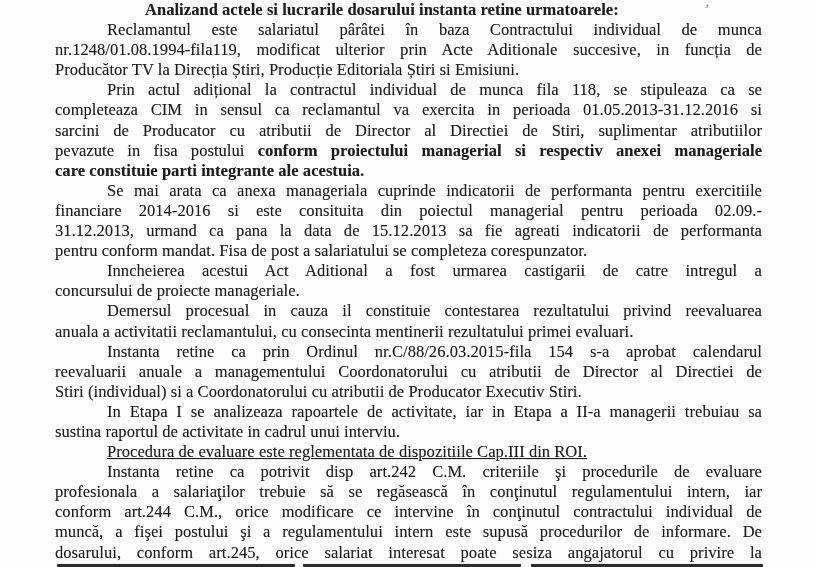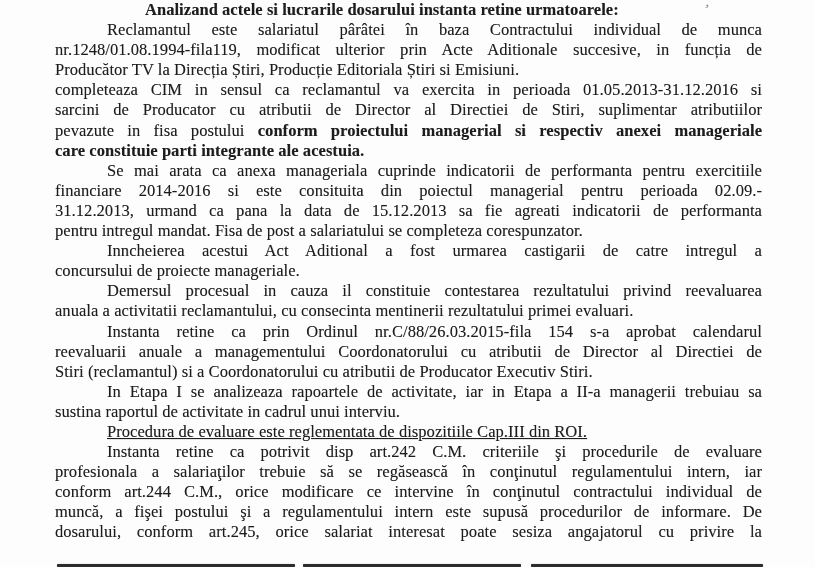--- a/index.html
+++ b/index.html
@@ -64,43 +64,44 @@
   <div class="textblock">
       <div class="paragraph">
         <div class="line" style="padding-left: 90px;"><span class="run bold">Analizand actele si lucrarile dosarului instanta retine urmatoarele:</span></div>
       </div>
       <div class="paragraph">
         <div class="line just" style="padding-left: 52px;"><span class="run">Reclamantul este salariatul pârâtei în baza Contractului individual de munca</span></div>
         <div class="line just"><span class="run">nr.1248/01.08.1994-fila119, modificat ulterior prin Acte Aditionale succesive, in funcția de</span></div>
         <div class="line"><span class="run">Producător TV la Direcția Știri, Producție Editoriala Știri si Emisiuni.</span></div>
       </div>
       <div class="paragraph">
+        <div class="line just" style="padding-left: 52px;"><span class="run">Prin actul adițional la contractul individual de munca fila 118, se stipuleaza ca se</span></div>
         <div class="line just"><span class="run">completeaza CIM in sensul ca reclamantul va exercita in perioada 01.05.2013-31.12.2016 si</span></div>
         <div class="line just"><span class="run">sarcini de Producator cu atributii de Director al Directiei de Stiri, suplimentar atributiilor</span></div>
         <div class="line just"><span class="run">pevazute in fisa postului </span><span class="run bold">conform proiectului managerial si respectiv anexei manageriale</span></div>
         <div class="line"><span class="run bold">care constituie parti integrante ale acestuia.</span></div>
       </div>
       <div class="paragraph">
         <div class="line just" style="padding-left: 52px;"><span class="run">Se mai arata ca anexa manageriala cuprinde indicatorii de performanta pentru exercitiile</span></div>
         <div class="line just"><span class="run">financiare 2014-2016 si este consituita din poiectul managerial pentru perioada 02.09.-</span></div>
         <div class="line just"><span class="run">31.12.2013, urmand ca pana la data de 15.12.2013 sa fie agreati indicatorii de performanta</span></div>
-        <div class="line"><span class="run">pentru intregul mandat. Fisa de post a salariatului se completeza corespunzator.</span></div>
+        <div class="line"><span class="run">pentru conform mandat. Fisa de post a salariatului se completeza corespunzator.</span></div>
       </div>
       <div class="paragraph">
         <div class="line just" style="padding-left: 52px;"><span class="run">Inncheierea acestui Act Aditional a fost urmarea castigarii de catre intregul a</span></div>
         <div class="line"><span class="run">concursului de proiecte manageriale.</span></div>
       </div>
       <div class="paragraph">
         <div class="line just" style="padding-left: 52px;"><span class="run">Demersul procesual in cauza il constituie contestarea rezultatului privind reevaluarea</span></div>
         <div class="line"><span class="run">anuala a activitatii reclamantului, cu consecinta mentinerii rezultatului primei evaluari.</span></div>
       </div>
       <div class="paragraph">
         <div class="line just" style="padding-left: 52px;"><span class="run">Instanta retine ca prin Ordinul nr.C/88/26.03.2015-fila 154 s-a aprobat calendarul</span></div>
         <div class="line just"><span class="run">reevaluarii anuale a managementului Coordonatorului cu atributii de Director al Directiei de</span></div>
-        <div class="line"><span class="run">Stiri (reclamantul) si a Coordonatorului cu atributii de Producator Executiv Stiri.</span></div>
+        <div class="line"><span class="run">Stiri (individual) si a Coordonatorului cu atributii de Producator Executiv Stiri.</span></div>
       </div>
       <div class="paragraph">
         <div class="line just" style="padding-left: 52px;"><span class="run">In Etapa I se analizeaza rapoartele de activitate, iar in Etapa a II-a managerii trebuiau sa</span></div>
         <div class="line"><span class="run">sustina raportul de activitate in cadrul unui interviu.</span></div>
       </div>
       <div class="paragraph">
         <div class="line" style="padding-left: 52px; text-decoration: underline;"><span class="run">Procedura de evaluare este reglementata de dispozitiile Cap.III din ROI.</span></div>
       </div>
       <div class="paragraph">
         <div class="line just" style="padding-left: 52px;"><span class="run">Instanta retine ca potrivit disp art.242 C.M. criteriile şi procedurile de evaluare</span></div>

